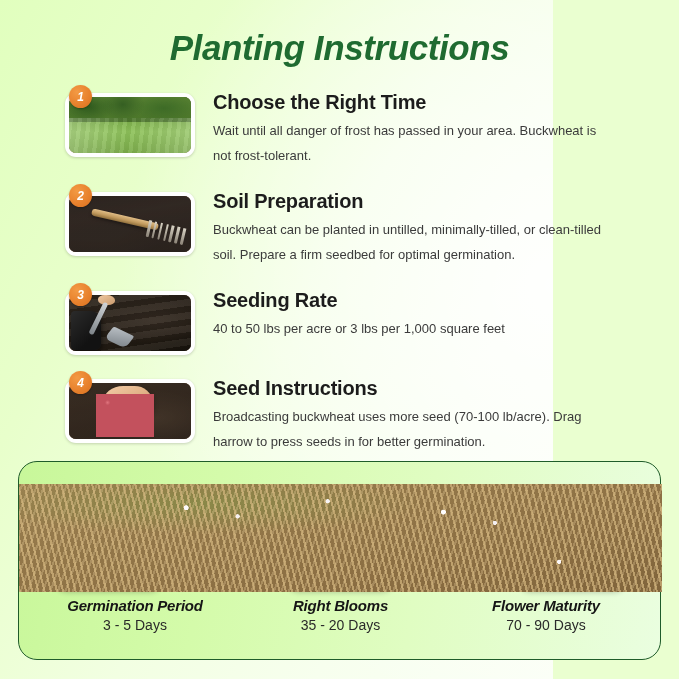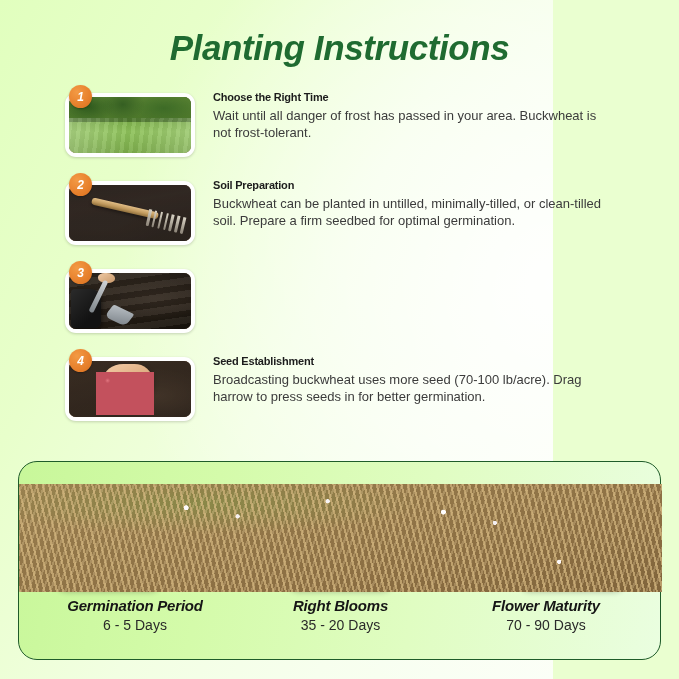--- a/index.html
+++ b/index.html
@@ -91,30 +91,30 @@
     align-items: center;
     justify-content: center;
     z-index: 4;
     box-shadow: 0 1px 2px rgba(0,0,0,0.25);
     font-style: italic;
   }
 
   .step-text { padding-top: 6px; flex: 1; }
 
   .step-title {
-    font-size: 11px;
+    font-size: 20px;
     font-weight: bold;
     color: #1c1c1c;
     letter-spacing: -0.2px;
     margin-bottom: 4px;
   }
 
   .step-body {
     font-size: 13px;
-    line-height: 17px;
+    line-height: 25px;
     color: #3b3b3b;
     max-width: 400px;
   }
 
   
   .timeline-panel {
     position: absolute;
     left: 18px;
     top: 461px;
     width: 643px;
@@ -444,34 +444,38 @@
         <div class="badge">3</div>
         <div class="thumb">
           <div class="scene sc-hoe">
             <div class="boot"></div>
             <div class="hoe-hand"></div>
             <div class="hoe-handle"></div>
             <div class="hoe-blade"></div>
           </div>
         </div>
       </div>
+      <div class="step-text">
+        <div class="step-title">Seeding Rate</div>
+        <div class="step-body">40 to 50 lbs per acre or 3 lbs per 1,000 square feet</div>
+      </div>
     </div>
 
     <div class="step">
       <div class="thumb-wrap">
         <div class="badge">4</div>
         <div class="thumb">
           <div class="scene sc-seed">
             <div class="hand"></div>
             <div class="seeds"></div>
           </div>
         </div>
       </div>
       <div class="step-text">
-        <div class="step-title">Seed Establishment</div>
+        <div class="step-title">Seed Instructions</div>
         <div class="step-body">Broadcasting buckwheat uses more seed (70-100 lb/acre). Drag harrow to press seeds in for better germination.</div>
       </div>
     </div>
 
   </div>
 
   <div class="timeline-panel">
 
     <div class="timeline-row">
 
@@ -511,21 +515,21 @@
         <div class="tl-thumb">
           <div class="scene sc-grain"></div>
         </div>
       </div>
 
     </div>
 
     <div class="tl-labels">
       <div class="tl-label-col">
         <div class="tl-name">Germination Period</div>
-        <div class="tl-days">6 - 5 Days</div>
+        <div class="tl-days">3 - 5 Days</div>
       </div>
       <div class="tl-label-col mid">
         <div class="tl-name">Right Blooms</div>
         <div class="tl-days">35 - 20 Days</div>
       </div>
       <div class="tl-label-col">
         <div class="tl-name">Flower Maturity</div>
         <div class="tl-days">70 - 90 Days</div>
       </div>
     </div>

